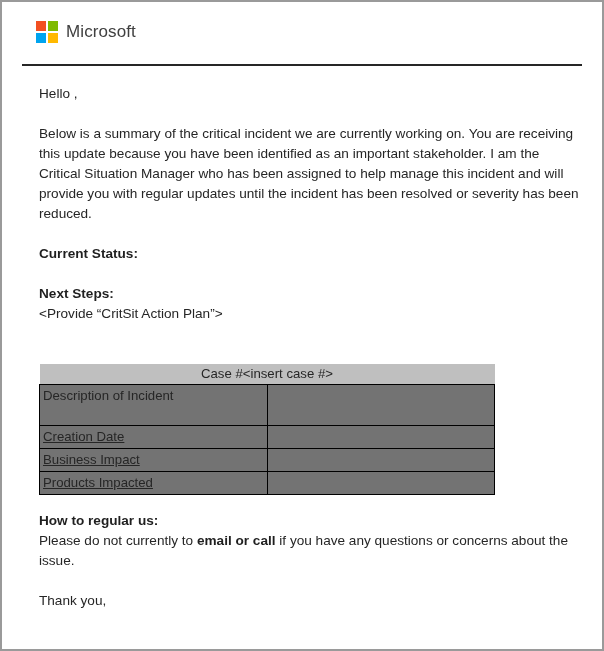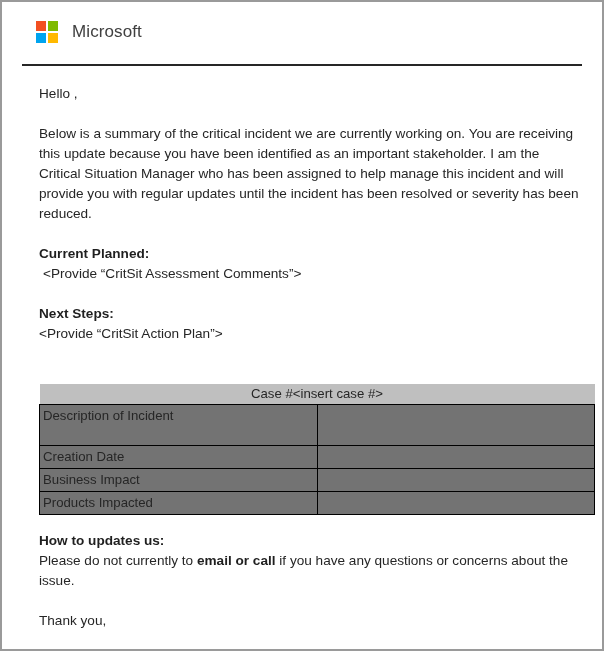--- a/index.html
+++ b/index.html
@@ -28,21 +28,21 @@
   .header {
     display: flex;
     align-items: center;
     justify-content: space-between;
     height: 52px;
     padding-top: 4px;
   }
   .brand {
     display: flex;
     align-items: center;
-    gap: 14px;
+    gap: 8px;
     padding-left: 16px;
   }
   .ms-logo {
     display: grid;
     grid-template-columns: 10px 10px;
     grid-template-rows: 10px 10px;
     gap: 2px;
     width: 22px;
     height: 22px;
     flex: 0 0 auto;
@@ -79,21 +79,21 @@
 
   .para {
     margin: 0;
     max-width: 552px;
   }
 
   
   .issue-table {
     border-collapse: collapse;
     table-layout: fixed;
-    width: 556px;
+    width: 456px;
     margin-top: 4px;
     font-size: 13.2px;
     color: #262626;
   }
   .issue-table th.case-head {
     background: #bfbfbf;
     border: none;
     font-weight: normal;
     text-align: center;
     height: 19px;
@@ -102,21 +102,21 @@
     font-size: 13.2px;
   }
   .issue-table td {
     border: 1.5px solid #000000;
     padding: 1px 2px 1px 3px;
     vertical-align: top;
     background: #737373;
   }
   .issue-table td.label-col { width: 146px; }
   .row-tall td { height: 38px; }
-  .row-short td { height: 18px; }
+  .row-short td { height: 18px; text-decoration: underline; }
 </style>
 </head>
 <body>
 
 <div class="page">
 
   <div class="inner">
     <div class="header">
 
       <div class="brand">
@@ -137,22 +137,21 @@
   <div class="content">
 
     <p class="para">Hello ,</p>
 
     <div class="gap-lg"></div>
 
     <p class="para">Below is a summary of the critical incident we are currently working on. You are receiving this update because you have been identified as an important stakeholder. I am the Critical Situation Manager who has been assigned to help manage this incident and will provide you with regular updates until the incident has been resolved or severity has been reduced.</p>
 
     <div class="gap-lg"></div>
 
-    <p class="para bold">Current Planned:</p>
-    <p class="para indent-1">&lt;Provide “CritSit Assessment Comments”&gt;</p>
+    <p class="para bold">Current Status:</p>
 
     <div class="gap-lg"></div>
 
     <p class="para bold">Next Steps:</p>
     <p class="para">&lt;Provide “CritSit Action Plan”&gt;</p>
 
     <div class="gap-lg"></div>
 
 
     <div class="gap-md"></div>
@@ -179,21 +178,21 @@
         </tr>
         <tr class="row-short">
           <td class="label-col">Products Impacted</td>
           <td></td>
         </tr>
       </tbody>
     </table>
 
     <div class="gap-md"></div>
 
-    <p class="para bold">How to updates us:</p>
+    <p class="para bold">How to regular us:</p>
     <p class="para">
       <span>Please do not currently to </span><span class="bold">email or call</span><span> if you have any questions or concerns about the issue.</span>
     </p>
 
     <div class="gap-lg"></div>
 
     <p class="para">Thank you,</p>
 
   </div>
 </div>

